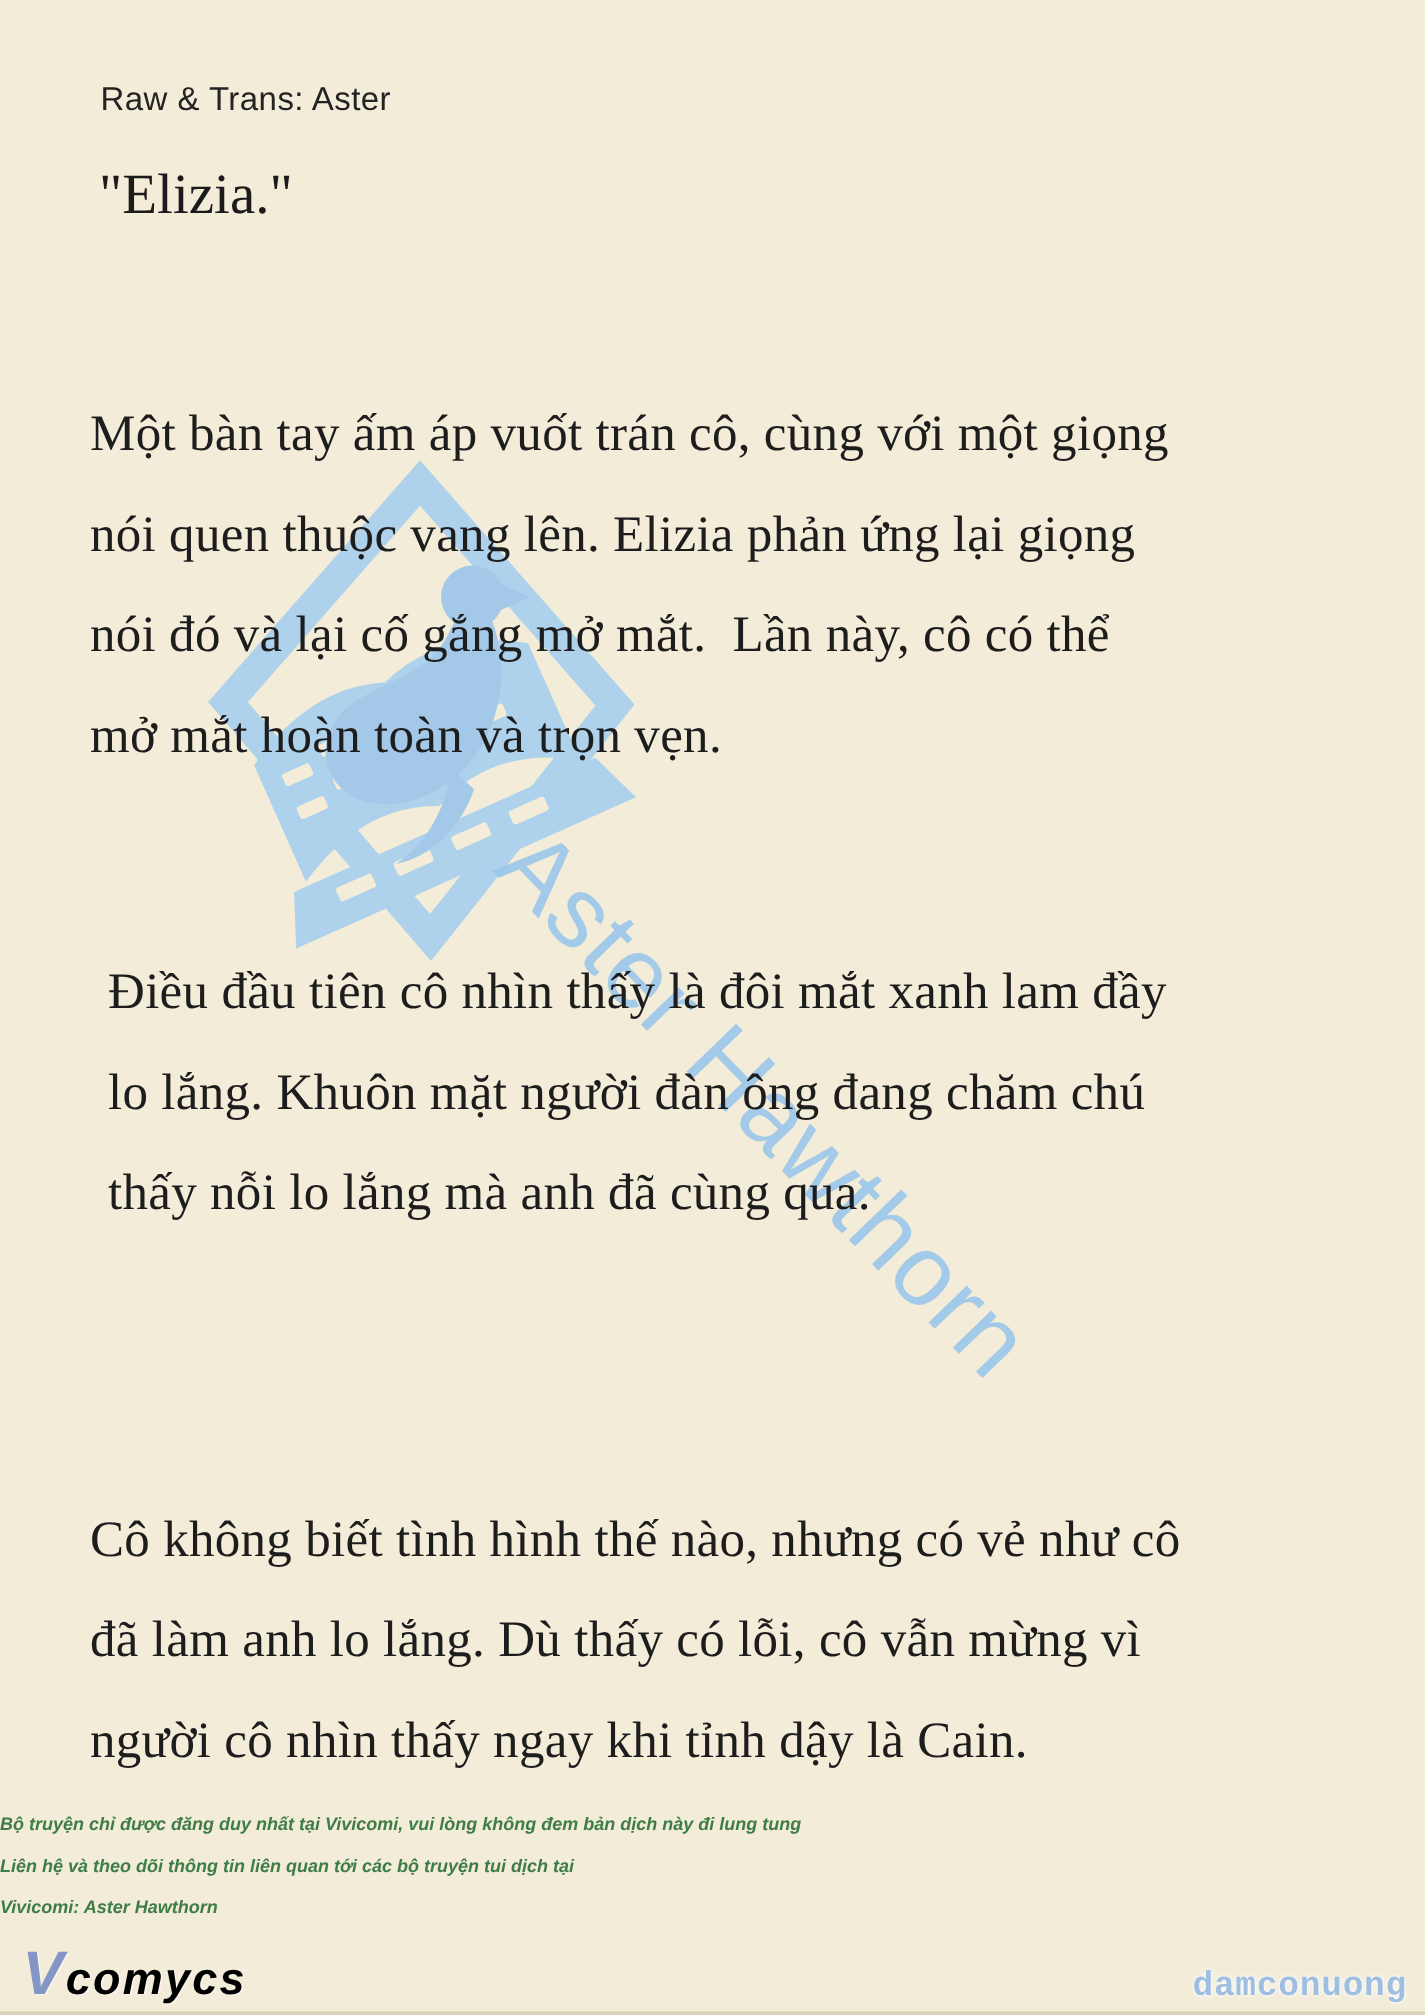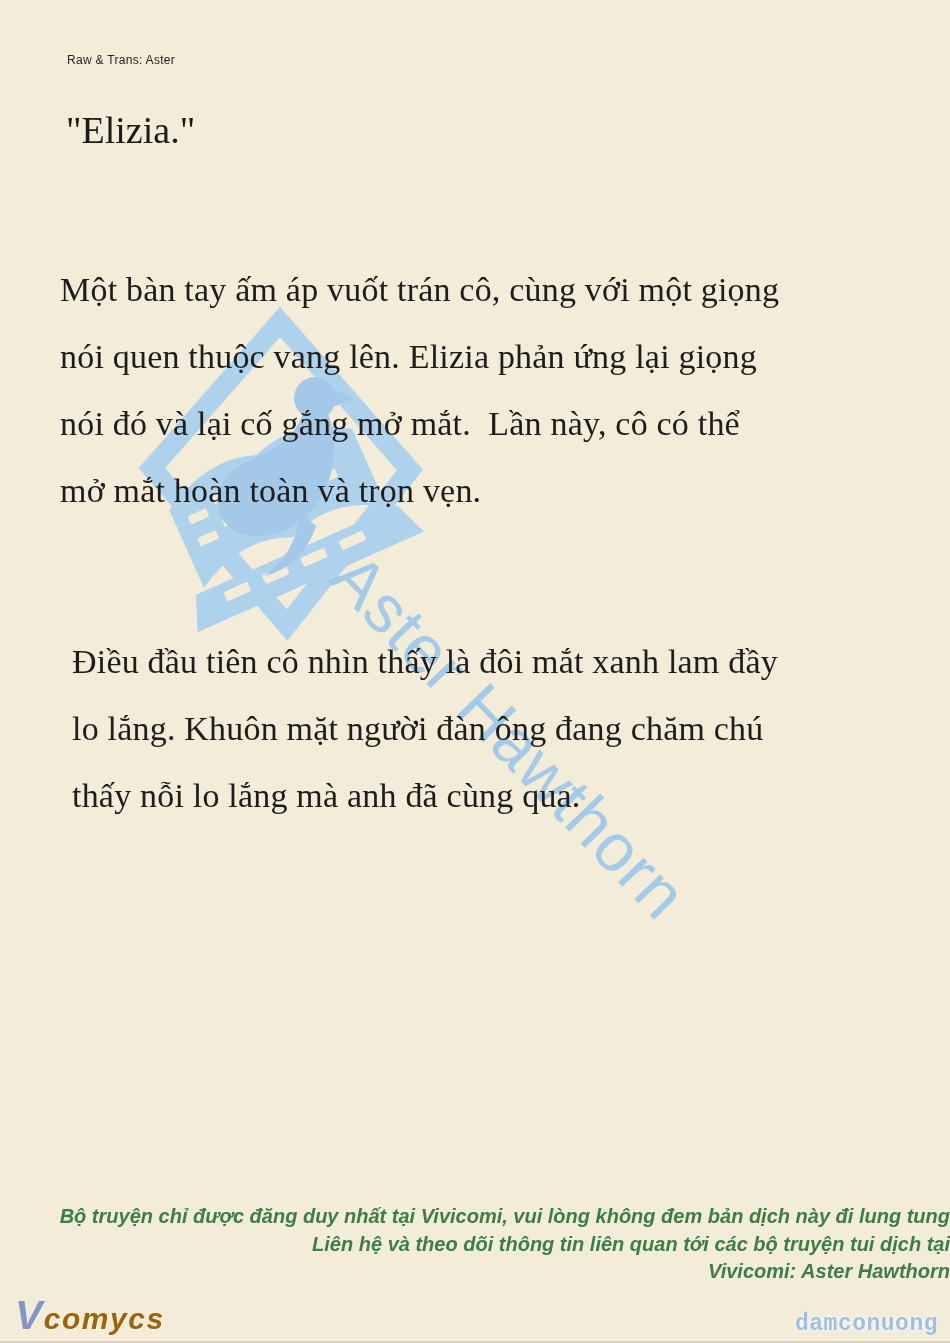--- a/index.html
+++ b/index.html
@@ -13,21 +13,21 @@
     background: #f2ecd8;
     overflow: hidden;
     font-family: "Liberation Serif", "DejaVu Serif", serif;
     border-bottom: 2px solid #d9cfba;
   }
 
   .credit {
     position: absolute;
     left: 67px; top: 53px;
     font-family: "Liberation Sans", "DejaVu Sans", sans-serif;
-    font-size: 12px;
+    font-size: 22px;
     letter-spacing: 0.3px;
     color: #232323;
     white-space: pre;
     z-index: 3;
   }
 
   .quote {
     position: absolute;
     left: 66px; top: 108px;
     font-size: 38px;
@@ -72,43 +72,43 @@
     transform: rotate(46deg);
     transform-origin: 0 0;
     white-space: pre;
     z-index: 1;
   }
 
   
   .footer {
     position: absolute;
     left: 0; right: 0; top: 1203px;
-    text-align: right;
+    text-align: left;
     font-family: "Liberation Sans", "DejaVu Sans", sans-serif;
     font-style: italic;
     font-weight: bold;
-    font-size: 20px;
+    font-size: 12px;
     color: #3e7d46;
     z-index: 3;
   }
   .footer .fline {
     display: block;
     line-height: 27.5px;
     white-space: pre;
   }
 
   .vcomycs {
     position: absolute;
     left: 15px; top: 1292px;
     font-family: "Liberation Sans", "DejaVu Sans", sans-serif;
     font-style: italic;
     font-weight: bold;
     font-size: 30px;
     letter-spacing: 1.5px;
-    color: #a16207;
+    color: #000000;
     white-space: pre;
     z-index: 3;
     text-shadow: 1px 1px 0 rgba(255,255,255,0.55);
   }
   .vcomycs::first-letter {
     font-size: 41px;
     color: #8496c6;
   }
 
   .damconuong {
@@ -178,20 +178,25 @@
     <span class="line">nói đó và lại cố gắng mở mắt.  Lần này, cô có thể</span>
     <span class="line">mở mắt hoàn toàn và trọn vẹn.</span>
   </div>
 
   <div class="para para-2">
     <span class="line">Điều đầu tiên cô nhìn thấy là đôi mắt xanh lam đầy</span>
     <span class="line">lo lắng. Khuôn mặt người đàn ông đang chăm chú</span>
     <span class="line">thấy nỗi lo lắng mà anh đã cùng qua.</span>
   </div>
 
+  <div class="para para-3">
+    <span class="line">Cô không biết tình hình thế nào, nhưng có vẻ như cô</span>
+    <span class="line">đã làm anh lo lắng. Dù thấy có lỗi, cô vẫn mừng vì</span>
+    <span class="line">người cô nhìn thấy ngay khi tỉnh dậy là Cain.</span>
+  </div>
 
   <div class="footer">
     <span class="fline">Bộ truyện chỉ được đăng duy nhất tại Vivicomi, vui lòng không đem bản dịch này đi lung tung</span>
     <span class="fline">Liên hệ và theo dõi thông tin liên quan tới các bộ truyện tui dịch tại</span>
     <span class="fline">Vivicomi: Aster Hawthorn</span>
   </div>
 
   <div class="vcomycs">Vcomycs</div>
 
   <div class="damconuong">damconuong</div>

